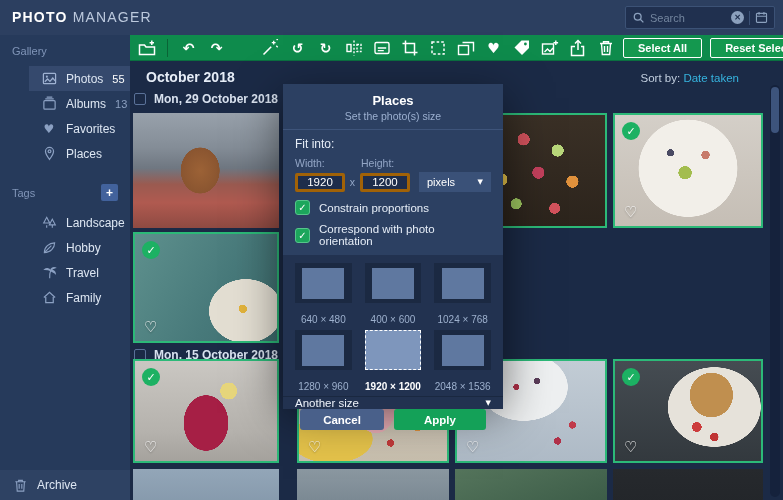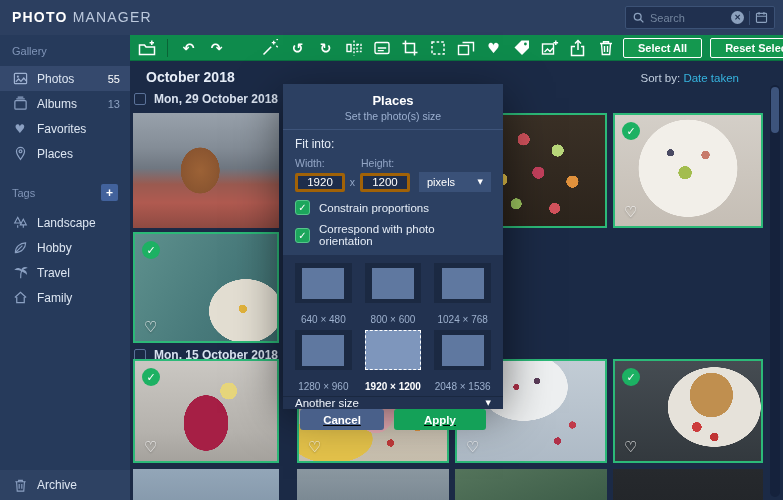--- a/index.html
+++ b/index.html
@@ -27,21 +27,21 @@
   .glyph { color:#fff; font-size:14px; font-weight:bold; line-height:1; font-family:"DejaVu Sans", sans-serif; }
   .tb-sep { width:1px; height:18px; background:rgba(0,0,0,.28); margin:0 3px; flex:none; }
   .tb-gap { width:18px; flex:none; }
   .tb-actions { margin-left:auto; display:flex; gap:8px; padding-right:3px; }
   .tb-btn { height:20px; padding:0 14px; border:1px solid #fff; border-radius:2px; background:#14984f; color:#fff;
             font-size:11px; font-weight:bold; display:flex; align-items:center; cursor:pointer; white-space:nowrap; }
 
   
   .sidebar { position:absolute; left:0; top:35px; bottom:0; width:130px; background:#263a5b; }
   .sec { padding:10px 12px 9px; font-size:11px; color:#8095b8; display:flex; align-items:center; }
-  .srow { height:25px; display:flex; align-items:center; gap:9px; padding:0 10px 0 12px; color:#dde6f2; font-size:12px; cursor:pointer; }
+  .srow { height:25px; display:flex; align-items:center; gap:9px; padding:0 10px 0 12px; color:#dde6f2; font-size:12px; cursor:pointer;margin-left:29px; }
   .srow.active { background:#35496d; }
   .sic { width:16px; display:flex; justify-content:center; color:#8ba0c2; font-size:12px; flex:none; }
   .cnt { margin-left:auto; font-size:11px; color:#8ca0c0; }
   .srow.active .cnt { color:#fff; }
   .addtag { margin-left:auto; width:17px; height:17px; background:#42629c; border-radius:2px; color:#fff; font-size:12px;
             font-weight:bold; display:flex; align-items:center; justify-content:center; cursor:pointer; }
   .archive { position:absolute; left:0; right:0; bottom:0; height:30px; background:#2e4263; display:flex;
              align-items:center; gap:9px; padding:0 12px; color:#dde6f2; font-size:12px; cursor:pointer; }
 
   
@@ -146,21 +146,21 @@
         font-family:"DejaVu Sans",sans-serif; }
   .presets { background:#223250; padding:8px 12px 2px; display:grid; grid-template-columns:repeat(3,1fr); gap:3px 13px; }
   .preset { text-align:center; cursor:pointer; }
   .pbox { height:40px; background:#1b2942; display:flex; align-items:center; justify-content:center; }
   .pin { width:42px; height:31px; background:#5f78a0; }
   .preset.sel .pbox { background:#7e96bc; border:1px dashed #fff; }
   .plabel { font-size:10px; color:#9db0cd; margin-top:11px; margin-bottom:2px; white-space:nowrap; }
   .preset.sel .plabel { color:#fff; font-weight:bold; }
   .another { background:#223250; border-top:1px solid #1a2840; height:22px; display:flex; align-items:center;
              padding:0 12px; color:#eef3fa; font-size:11.5px; cursor:pointer; }
-  .mfoot { flex:1; display:flex; align-items:center; justify-content:center; gap:10px;text-decoration:underline; }
+  .mfoot { flex:1; display:flex; align-items:center; justify-content:center; gap:10px; }
   .btn { height:21px; border-radius:3px; color:#fff; font-size:11.5px; font-weight:bold; display:flex;
          align-items:center; justify-content:center; cursor:pointer; }
   .btn.cancel { width:84px; background:#49608a; }
   .btn.apply { width:92px; background:#14a158; }
 
   svg.i { display:block; }
 </style>
 </head>
 <body>
 
@@ -469,21 +469,21 @@
         <div class="preset">
           <div class="pbox">
               <div class="pin"></div>
             </div>
           <div class="plabel">640 × 480</div>
         </div>
         <div class="preset">
           <div class="pbox">
               <div class="pin"></div>
             </div>
-          <div class="plabel">800 × 600</div>
+          <div class="plabel">400 × 600</div>
         </div>
         <div class="preset">
           <div class="pbox">
               <div class="pin"></div>
             </div>
           <div class="plabel">1024 × 768</div>
         </div>
         <div class="preset">
           <div class="pbox">
               <div class="pin"></div>

